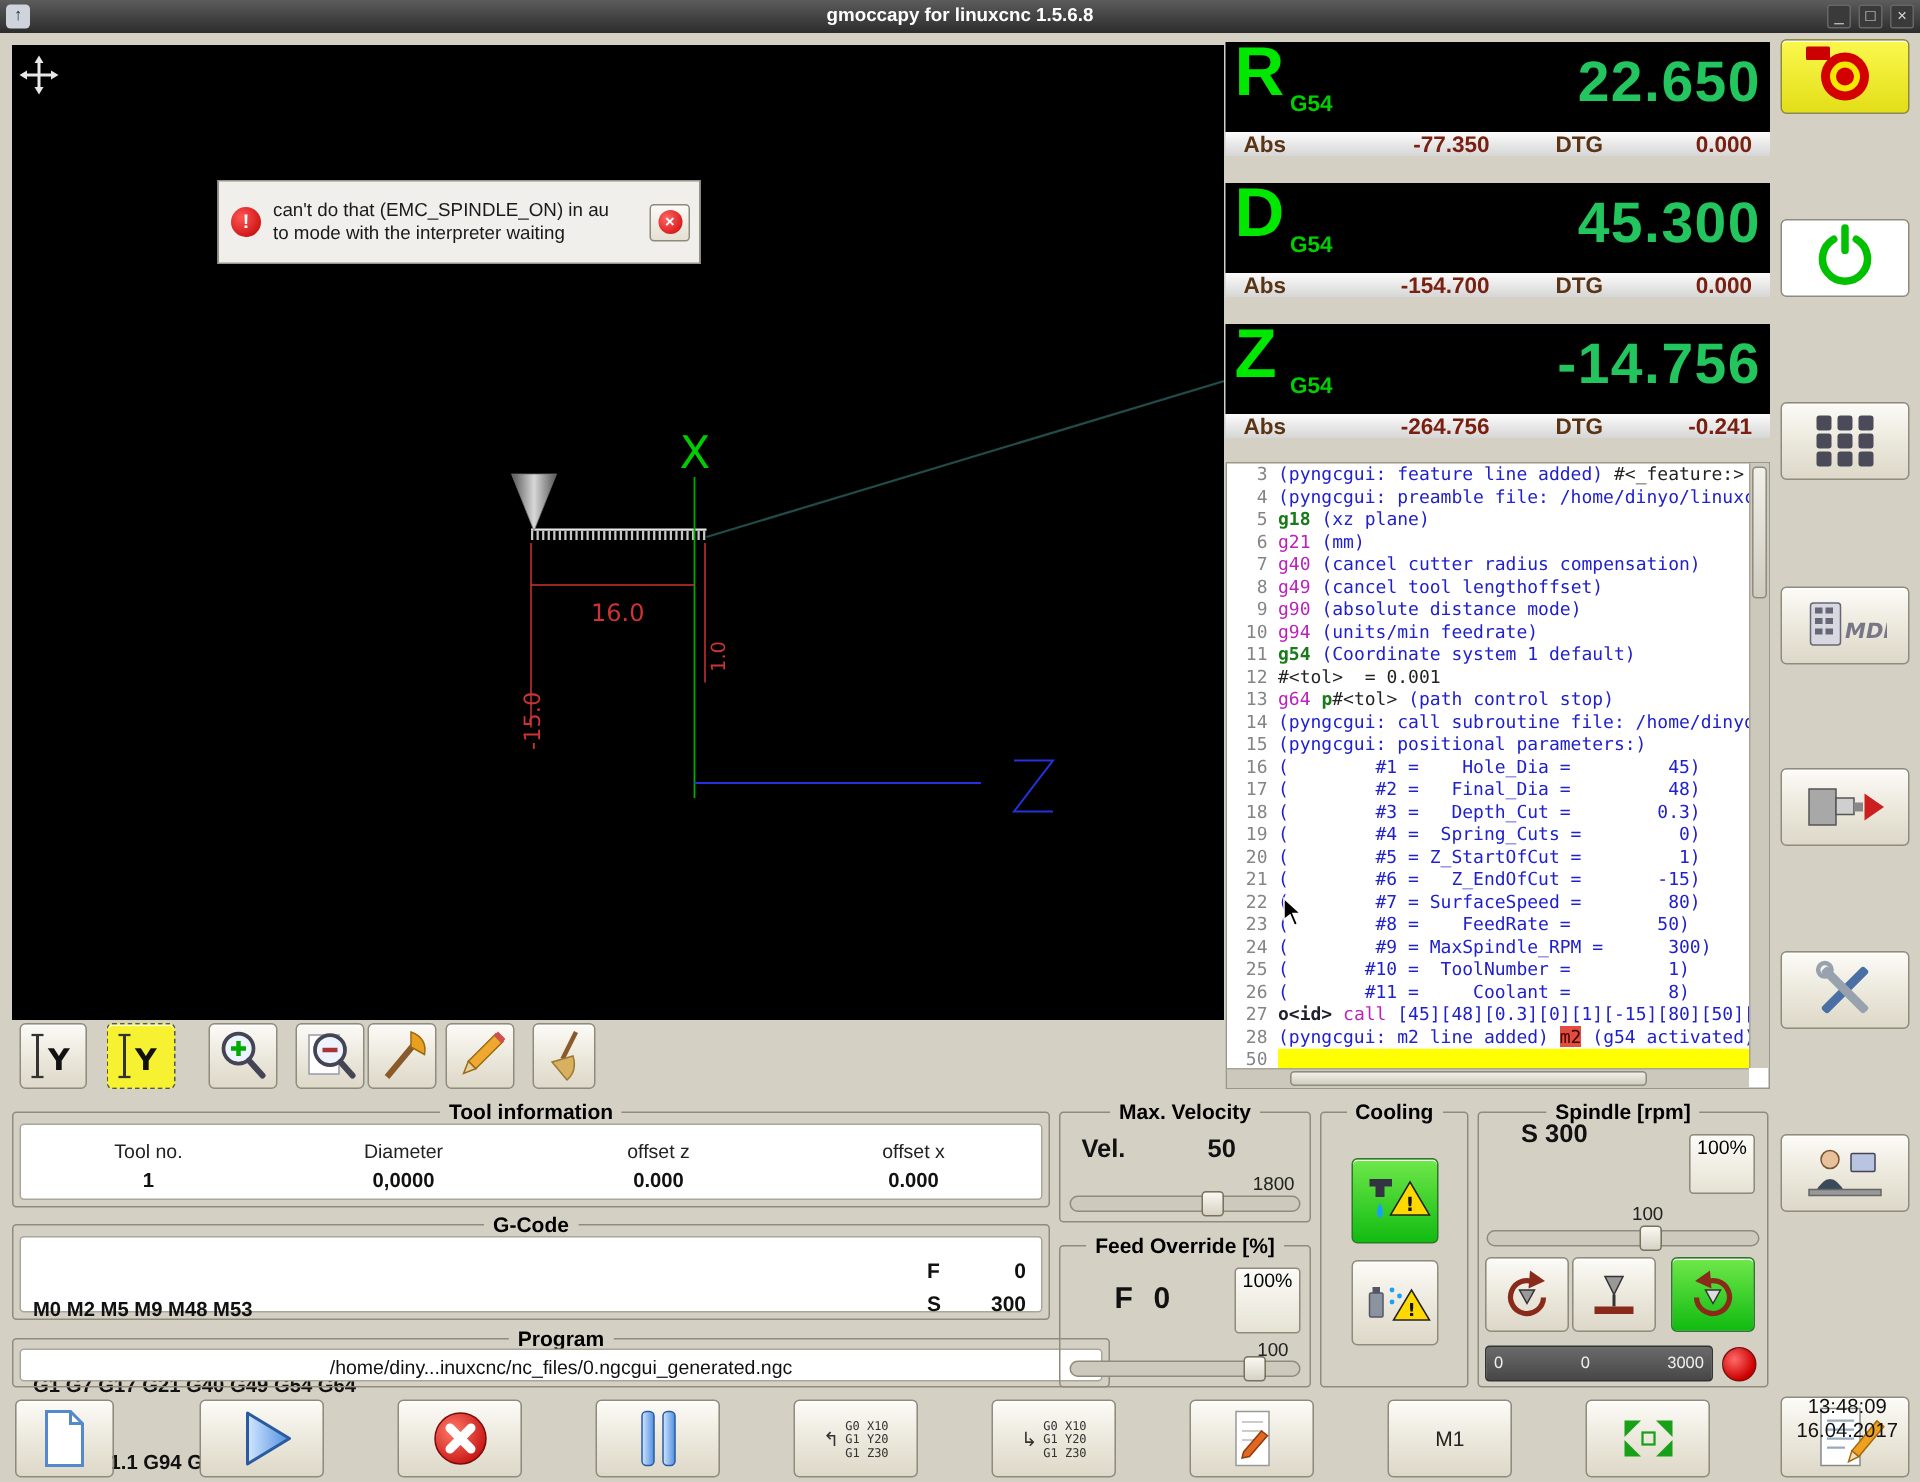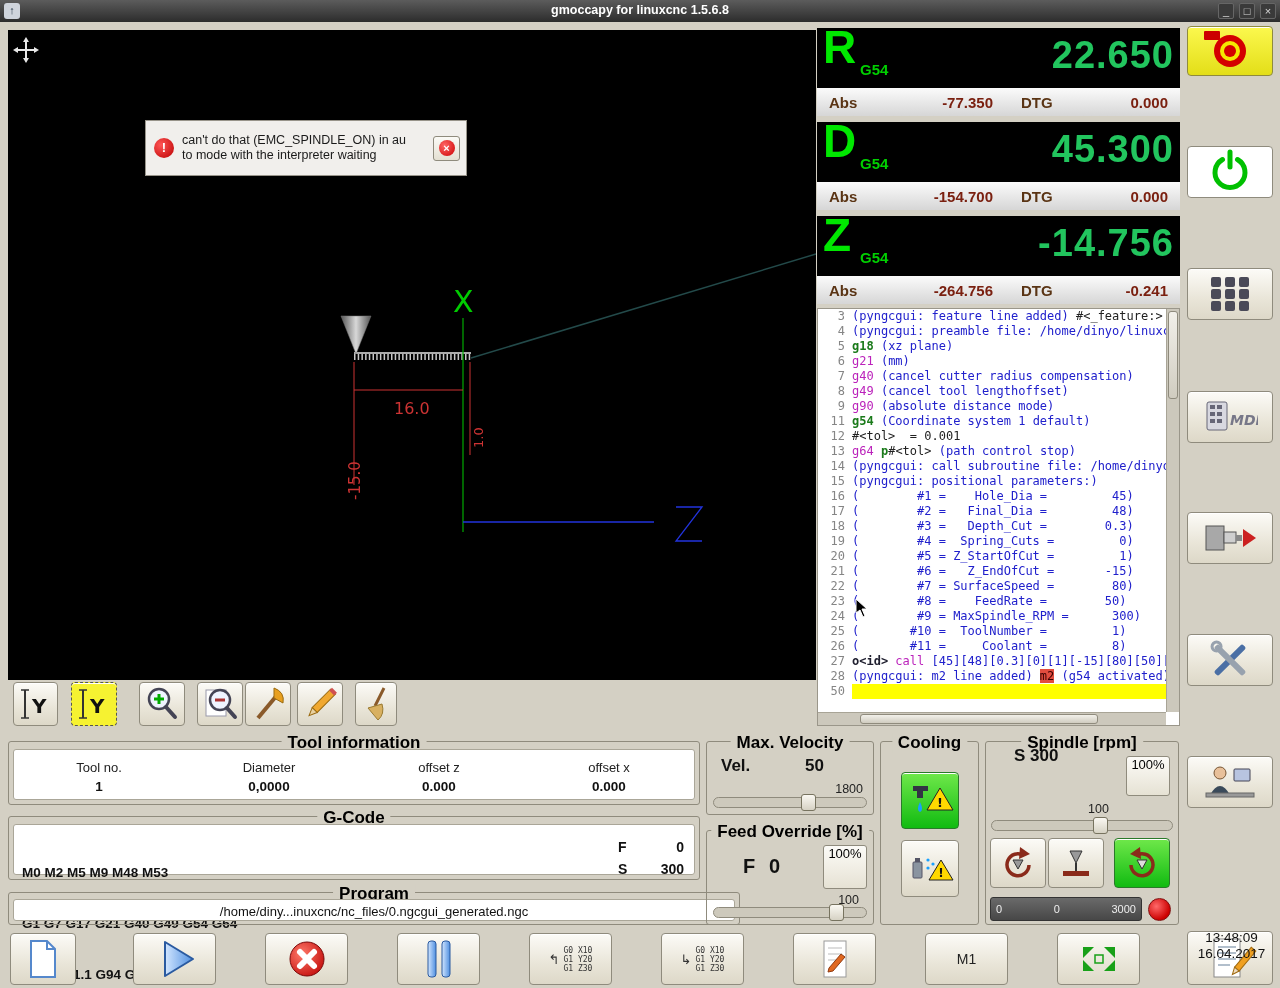--- a/index.html
+++ b/index.html
@@ -19,23 +19,23 @@
 #popup .ptext{font-size:12.5px;color:#1a1a1a;line-height:15px;flex:1;}
 #popup .pclose{flex:none;width:27px;height:25px;margin-right:6px;background:linear-gradient(#fbfaf6,#e4e0d2);border:1px solid #8f8b7d;border-radius:3px;display:flex;align-items:center;justify-content:center;}
 #popup .pclose .c{width:16px;height:16px;background:radial-gradient(circle at 35% 35%,#f66,#c00);border-radius:50%;color:#fff;font-size:11px;line-height:16px;text-align:center;font-weight:bold;}
 #cursor{position:absolute;left:855px;top:598px;z-index:40;}
 
 .dro-block{position:absolute;left:817px;width:363px;}
 .dro-main{position:relative;height:60px;background:#000;}
 .dro-letter{position:absolute;left:6px;top:-8px;font-size:46px;font-weight:bold;color:#00e800;}
 .dro-sys{position:absolute;left:43px;top:33px;font-size:15px;font-weight:bold;color:#00d000;}
 .dro-value{position:absolute;right:6px;top:6px;font-size:38px;font-weight:bold;color:#22c55e;letter-spacing:1px;}
-.dro-strip{height:28px;background:linear-gradient(#fbfbfb,#d6d6d6);display:grid;grid-template-columns:52px 112px 86px auto;align-items:center;padding:0 12px;font-size:15px;font-weight:bold;}
+.dro-strip{height:16px;background:linear-gradient(#fbfbfb,#d6d6d6);display:grid;grid-template-columns:52px 112px 86px auto;align-items:center;padding:0 12px;font-size:15px;font-weight:bold;}
 .dro-strip .lab{color:#5a3414;}
-.dro-strip .lab2{padding-left:28px;}
+.dro-strip .lab2{padding-left:28px;margin-left:16px;}
 .dro-strip .val{color:#7a2010;text-align:right;}
 
 #listing{position:absolute;left:817px;top:308px;width:363px;height:418px;background:#fff;border:1px solid #9a968a;}
 #gcode-lines{position:absolute;left:0;top:0;right:13px;bottom:13px;overflow:hidden;}
 .gline{display:flex;height:15px;font-family:"DejaVu Sans Mono",monospace;font-size:12px;line-height:15px;white-space:pre;overflow:hidden;}
 .gnum{flex:none;width:34px;text-align:right;padding-right:7px;color:#858585;}
 .gtxt{flex:1;}
 .gline.hl .gtxt{background:#ffff00;}
 .seg-c{color:#2020cc;}
 .seg-m{color:#bb22bb;}
@@ -45,21 +45,21 @@
 .seg-r{background:#e24d3f;color:#3a0000;}
 #vscroll{position:absolute;right:0;top:0;width:13px;bottom:13px;background:#ccc8bc;border-left:1px solid #a8a496;}
 #vthumb{position:absolute;left:1px;right:1px;top:2px;height:88px;background:linear-gradient(#f2f0ea,#d0ccc0);border:1px solid #8f8b7d;border-radius:3px;}
 #hscroll{position:absolute;left:0;bottom:0;height:13px;right:13px;background:#ccc8bc;border-top:1px solid #a8a496;}
 #hthumb{position:absolute;top:1px;bottom:1px;left:42px;width:238px;background:linear-gradient(#f2f0ea,#d0ccc0);border:1px solid #8f8b7d;border-radius:3px;}
 
 .btn{background:linear-gradient(#fcfbf7,#e9e5d8 60%,#ddd8c8);border:1px solid #8f8b7d;border-radius:4px;display:flex;align-items:center;justify-content:center;box-shadow:inset 0 1px 0 #fff;}
 .btn.green{background:linear-gradient(#6fe84a,#11bb11);border-color:#2a7a2a;}
 .btn.yellow{background:#f6f231;border:1px dashed #555;}
 .frame{position:absolute;border:1px solid #8f8b7d;border-radius:3px;}
-.ftitle{position:absolute;top:-9px;left:50%;transform:translateX(-50%);background:#d4d0c4;padding:0 6px;font-weight:bold;font-size:17px;white-space:nowrap;}
+.ftitle{position:absolute;top:-9px;left:50%;transform:translateX(-50%);background:#d4d0c4;padding:0 6px;font-weight:bold;font-size:14px;white-space:nowrap;}
 .wbox{position:absolute;left:4px;right:4px;top:7px;bottom:4px;background:#fff;border:1px solid #aaa698;border-radius:3px;}
 .slider{position:absolute;height:11px;background:#cdc9bc;border:1px solid #8f8b7d;border-radius:6px;}
 .sl-thumb{position:absolute;top:-4px;width:15px;height:17px;background:linear-gradient(#faf8f2,#d6d2c4);border:1px solid #77735f;border-radius:3px;}
 .pct-box{position:absolute;background:linear-gradient(#fcfbf7,#e6e2d4);border:1px solid #8f8b7d;border-radius:3px;font-size:13px;display:flex;align-items:flex-start;justify-content:center;}
 .small-val{position:absolute;font-size:12.5px;color:#222;}
 .big{font-weight:bold;color:#111;}
 
 .tool-btn{position:absolute;top:682px;height:44px;}
 .side-btn{position:absolute;left:1187px;width:86px;}
 .bot-btn{position:absolute;top:933px;height:52px;}
@@ -203,20 +203,21 @@
 
   <div id="listing">
     <div id="gcode-lines">
         <div class="gline"><span class="gnum">3</span><span class="gtxt"><span class="seg-c">(pyngcgui: feature line added) </span><span class="seg-p">#&lt;_feature:&gt; =</span></span></div>
         <div class="gline"><span class="gnum">4</span><span class="gtxt"><span class="seg-c">(pyngcgui: preamble file: /home/dinyo/linuxcnc</span></span></div>
         <div class="gline"><span class="gnum">5</span><span class="gtxt"><span class="seg-g">g18</span><span class="seg-p"> </span><span class="seg-c">(xz plane)</span></span></div>
         <div class="gline"><span class="gnum">6</span><span class="gtxt"><span class="seg-m">g21</span><span class="seg-p"> </span><span class="seg-c">(mm)</span></span></div>
         <div class="gline"><span class="gnum">7</span><span class="gtxt"><span class="seg-m">g40</span><span class="seg-p"> </span><span class="seg-c">(cancel cutter radius compensation)</span></span></div>
         <div class="gline"><span class="gnum">8</span><span class="gtxt"><span class="seg-m">g49</span><span class="seg-p"> </span><span class="seg-c">(cancel tool lengthoffset)</span></span></div>
         <div class="gline"><span class="gnum">9</span><span class="gtxt"><span class="seg-m">g90</span><span class="seg-p"> </span><span class="seg-c">(absolute distance mode)</span></span></div>
+        <div class="gline"><span class="gnum">10</span><span class="gtxt"><span class="seg-m">g94</span><span class="seg-p"> </span><span class="seg-c">(units/min feedrate)</span></span></div>
         <div class="gline"><span class="gnum">11</span><span class="gtxt"><span class="seg-g">g54</span><span class="seg-p"> </span><span class="seg-c">(Coordinate system 1 default)</span></span></div>
         <div class="gline"><span class="gnum">12</span><span class="gtxt"><span class="seg-p">#&lt;tol&gt;</span><span class="seg-p">  = </span><span class="seg-p">0.001</span></span></div>
         <div class="gline"><span class="gnum">13</span><span class="gtxt"><span class="seg-m">g64</span><span class="seg-p"> </span><span class="seg-g">p</span><span class="seg-p">#&lt;tol&gt;</span><span class="seg-p"> </span><span class="seg-c">(path control stop)</span></span></div>
         <div class="gline"><span class="gnum">14</span><span class="gtxt"><span class="seg-c">(pyngcgui: call subroutine file: /home/dinyo/lin</span></span></div>
         <div class="gline"><span class="gnum">15</span><span class="gtxt"><span class="seg-c">(pyngcgui: positional parameters:)</span></span></div>
         <div class="gline"><span class="gnum">16</span><span class="gtxt"><span class="seg-c">(        #1 =    Hole_Dia =         45)</span></span></div>
         <div class="gline"><span class="gnum">17</span><span class="gtxt"><span class="seg-c">(        #2 =   Final_Dia =         48)</span></span></div>
         <div class="gline"><span class="gnum">18</span><span class="gtxt"><span class="seg-c">(        #3 =   Depth_Cut =        0.3)</span></span></div>
         <div class="gline"><span class="gnum">19</span><span class="gtxt"><span class="seg-c">(        #4 =  Spring_Cuts =         0)</span></span></div>
         <div class="gline"><span class="gnum">20</span><span class="gtxt"><span class="seg-c">(        #5 = Z_StartOfCut =         1)</span></span></div>

